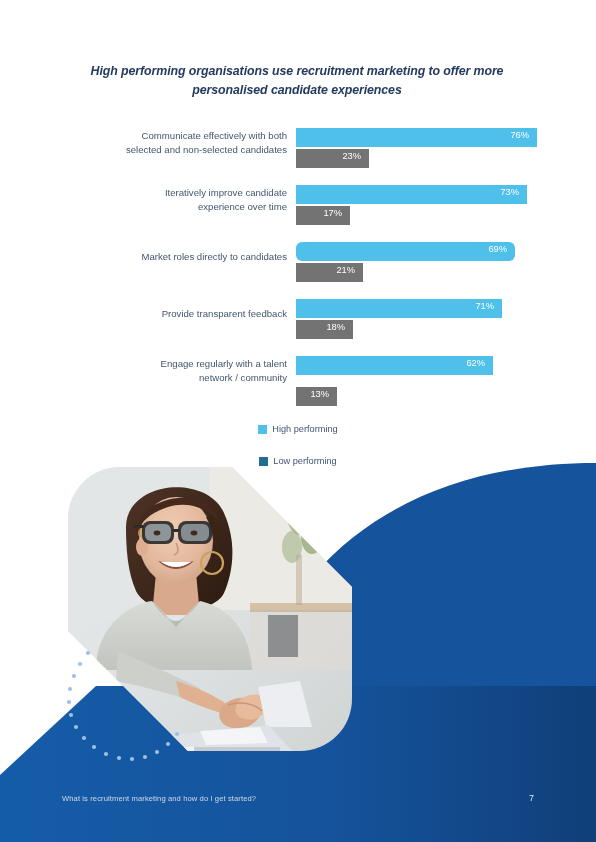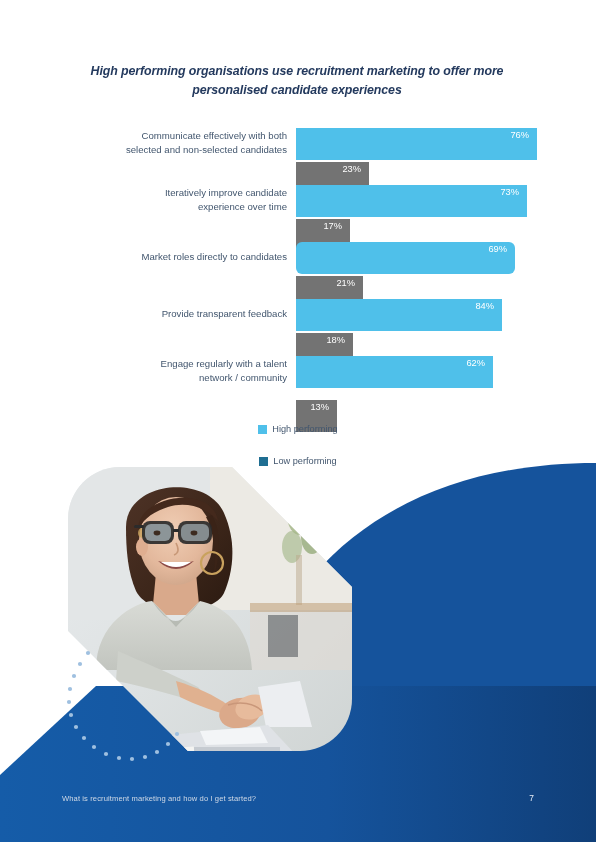--- a/index.html
+++ b/index.html
@@ -64,21 +64,21 @@
   .row-label.one-line { padding-top: 12px; }
   .row-label.two-line { padding-top: 5px; }
 
   .bars {
     position: absolute;
     left: 284px;
     top: 4px;
   }
   .bar {
     position: relative;
-    height: 32px;
+    height: 19px;
     display: block;
     text-align: center;
   }
   .bar.high {
     background: #4fc0ea;
     margin-bottom: 2px;
   }
   .bar.low {
     background: #737373;
   }
@@ -201,21 +201,21 @@
         </div>
       </div>
     </div>
 
     <div class="row" style="top:171px;">
       <div class="row-label one-line">
         <span>Provide transparent feedback</span>
       </div>
       <div class="bars">
         <div class="bar high" style="width:206px;">
-          <span class="bar-value">84%</span>
+          <span class="bar-value">71%</span>
         </div>
         <div class="bar low" style="width:57px;">
           <span class="bar-value">18%</span>
         </div>
       </div>
     </div>
 
     <div class="row" style="top:228px;">
       <div class="row-label two-line">
         <span>Engage regularly with a talent</span><br>

